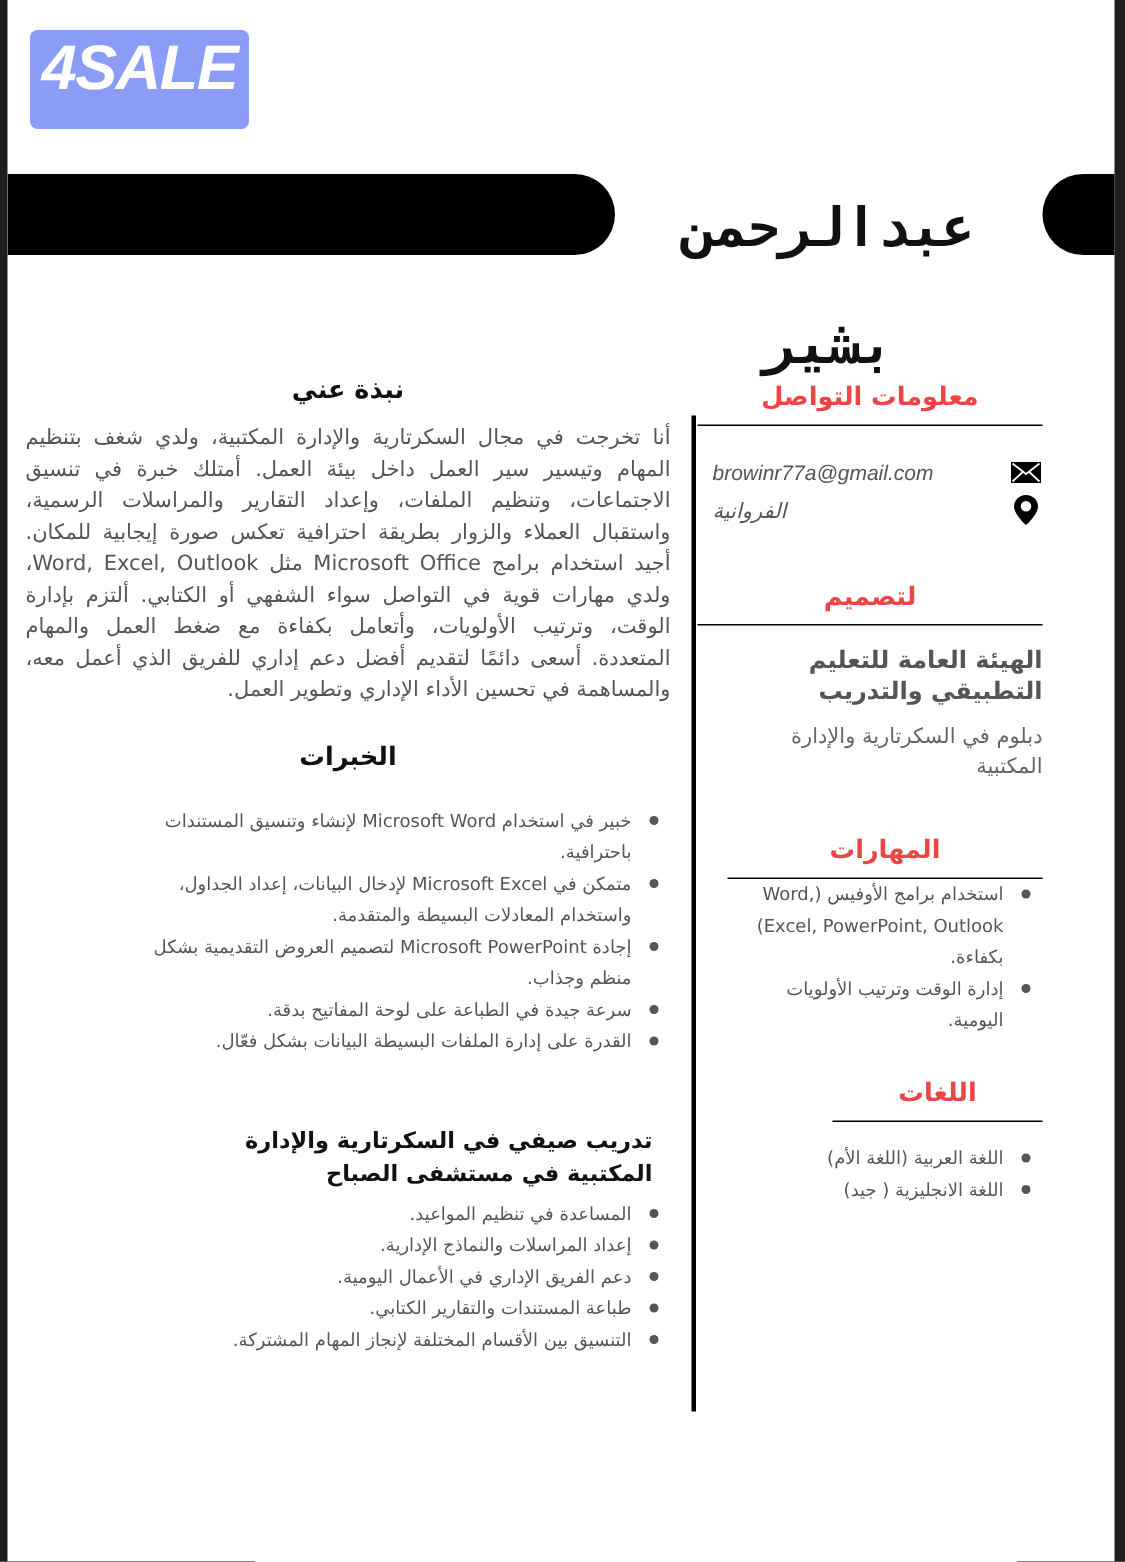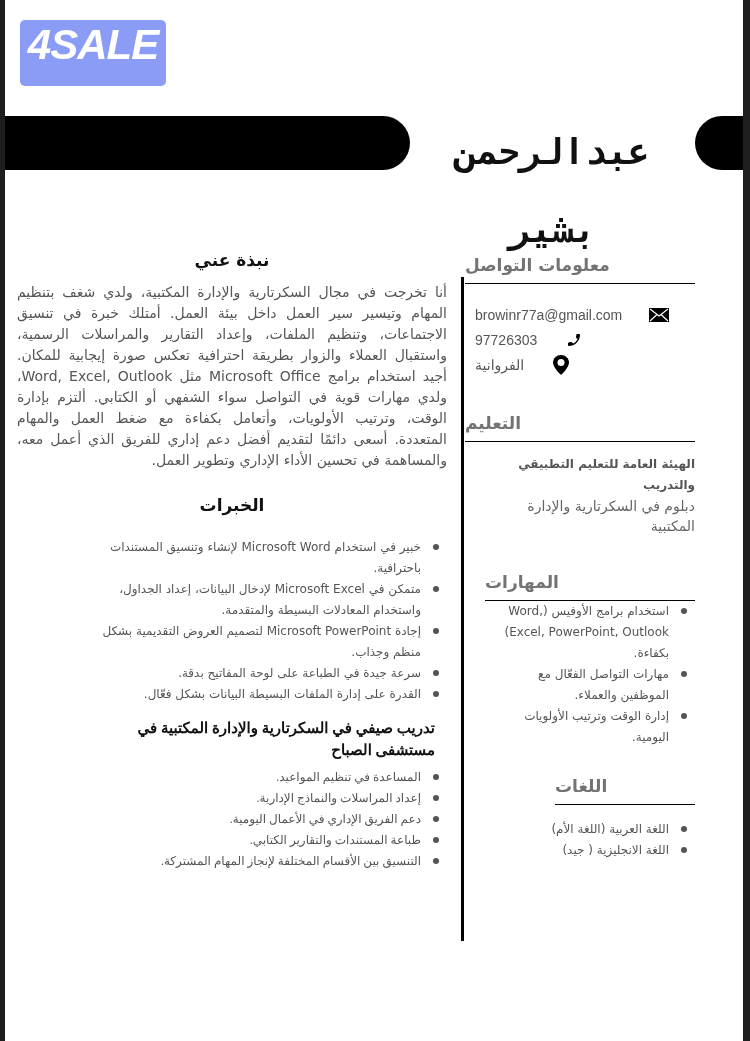--- a/index.html
+++ b/index.html
@@ -34,38 +34,38 @@
   }
 
   .divider-v {
     position: absolute; left: 456px; top: 277px; width: 3px; height: 664px;
     background: #000;
   }
 
   
   .right-col { position: absolute; left: 470px; top: 255px; width: 220px; direction: rtl; }
   .sec-title {
-    font-weight: bold; font-size: 17px; color: #737373; text-align: left;
+    font-weight: bold; font-size: 17px; color: #ef4444; text-align: center;
     padding-bottom: 8px; border-bottom: 1.5px solid #000;
   }
   .contact-list { margin-top: 18px; }
   .contact-row {
-    display: flex; align-items: center; justify-content: flex-end;
-    gap: 26px; height: 25px; font-size: 14px; color: #555;
+    display: flex; align-items: center; justify-content: space-between;
+    gap: 26px; height: 25px; font-size: 14px; color: #555; font-style: italic;
   }
   .contact-row .ico { width: 22px; height: 22px; display: flex; align-items: center; justify-content: center; }
   .contact-row .txt { font-family: "Liberation Sans", sans-serif; font-size: 14px; color: #555; }
 
   .edu-title { margin-top: 36px; }
   .edu-org {
-    margin-top: 12px; font-weight: bold; font-size: 12px; color: #555;
+    margin-top: 12px; font-weight: bold; font-size: 16px; color: #555;
     line-height: 21px; text-align: right; padding-left: 20px;
   }
   .edu-degree {
-    font-size: 14px; color: #666; line-height: 20px;
+    margin-top: 10px; font-size: 14px; color: #666; line-height: 20px;
     text-align: right; padding-left: 30px;
   }
   .bullets { list-style: none; }
   .bullets li {
     position: relative; padding-right: 26px; font-size: 12px; color: #555;
     line-height: 21px; text-align: right;
   }
   .bullets li::before {
     content: ""; position: absolute; right: 8px; top: 7px; width: 6px; height: 6px;
     border-radius: 50%; background: #555;
@@ -103,45 +103,36 @@
           <svg width="20" height="14" viewBox="0 0 20 14">
               <rect x="0" y="0" width="20" height="14" fill="#000"></rect>
               <path d="M1 1 L10 8 L19 1" stroke="#fff" stroke-width="1.2" fill="none"></path>
               <path d="M1 13 L8 6.5 M19 13 L12 6.5" stroke="#fff" stroke-width="1.2"></path>
             </svg>
         </span>
         <span class="txt">browinr77a@gmail.com</span>
       </div>
       <div class="contact-row">
         <span class="ico">
-          <svg width="16" height="16" viewBox="0 0 24 24">
-              <path d="M6.6 10.8c1.4 2.8 3.8 5.1 6.6 6.6l2.2-2.2c.3-.3.7-.4 1-.2 1.1.4 2.3.6 3.6.6.6 0 1 .4 1 1V20c0 .6-.4 1-1 1C10.6 21 3 13.4 3 4c0-.6.4-1 1-1h3.5c.6 0 1 .4 1 1 0 1.3.2 2.5.6 3.6.1.3 0 .7-.2 1l-2.3 2.2z" fill="#000" transform="scale(-1,1) translate(-24,0)"></path>
-            </svg>
-        </span>
-        <span class="txt">97726303</span>
-      </div>
-      <div class="contact-row">
-        <span class="ico">
           <svg width="16" height="20" viewBox="0 0 16 20">
               <path d="M8 0C3.6 0 0 3.4 0 7.6 0 13 8 20 8 20s8-7 8-12.4C16 3.4 12.4 0 8 0z" fill="#000"></path>
               <circle cx="8" cy="7.5" r="3.5" fill="#fff"></circle>
             </svg>
         </span>
         <span class="txt">الفروانية</span>
       </div>
     </div>
 
-    <div class="sec-title edu-title" style="margin-left:-10px;">التعليم</div>
+    <div class="sec-title edu-title" style="margin-left:-10px;">لتصميم</div>
     <div class="edu-org">الهيئة العامة للتعليم التطبيقي والتدريب</div>
     <div class="edu-degree">دبلوم في السكرتارية والإدارة المكتبية</div>
 
     <div class="sec-title" style="margin-top:36px; margin-right:0; width:210px; margin-left:0;">المهارات</div>
     <ul class="bullets" style="padding-left:20px;">
       <li>استخدام برامج الأوفيس (Word, Excel, PowerPoint, Outlook) بكفاءة.</li>
-      <li>مهارات التواصل الفعّال مع الموظفين والعملاء.</li>
       <li>إدارة الوقت وترتيب الأولويات اليومية.</li>
     </ul>
 
     <div class="sec-title" style="margin-top:28px; width:140px;">اللغات</div>
     <ul class="bullets" style="margin-top:14px;">
       <li>اللغة العربية  (اللغة الأم)</li>
       <li>اللغة الانجليزية ( جيد)</li>
     </ul>
   </div>
 
@@ -154,21 +145,21 @@
     <div style="margin-top:22px;">
       <ul class="bullets" style="margin-top:6px; padding-left:60px;">
         <li>خبير في استخدام Microsoft Word لإنشاء وتنسيق المستندات باحترافية.</li>
         <li>متمكن في Microsoft Excel لإدخال البيانات، إعداد الجداول، واستخدام المعادلات البسيطة والمتقدمة.</li>
         <li>إجادة Microsoft PowerPoint لتصميم العروض التقديمية بشكل منظم وجذاب.</li>
         <li>سرعة جيدة في الطباعة على لوحة المفاتيح بدقة.</li>
         <li>القدرة على إدارة الملفات البسيطة البيانات بشكل فعّال.</li>
       </ul>
     </div>
 
-    <div style="margin-top:12px;font-family:Liberation Serif, serif;">
+    <div style="margin-top:44px;">
       <div class="sub-title" style="padding-left:110px;">تدريب صيفي في السكرتارية والإدارة المكتبية في مستشفى الصباح</div>
       <ul class="bullets" style="margin-top:6px; padding-left:60px;">
         <li>المساعدة في تنظيم المواعيد.</li>
         <li>إعداد المراسلات والنماذج الإدارية.</li>
         <li>دعم الفريق الإداري في الأعمال اليومية.</li>
         <li>طباعة المستندات والتقارير الكتابي.</li>
         <li>التنسيق بين الأقسام المختلفة لإنجاز المهام المشتركة.</li>
       </ul>
     </div>
   </div>

